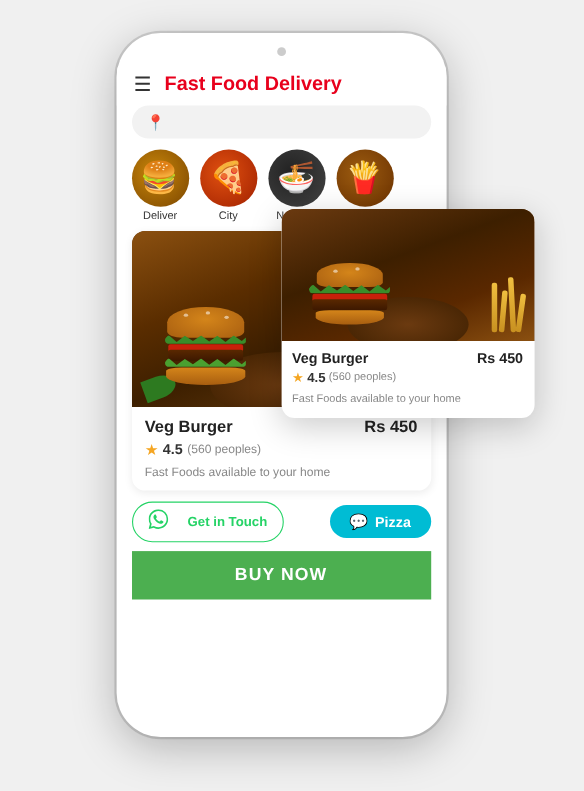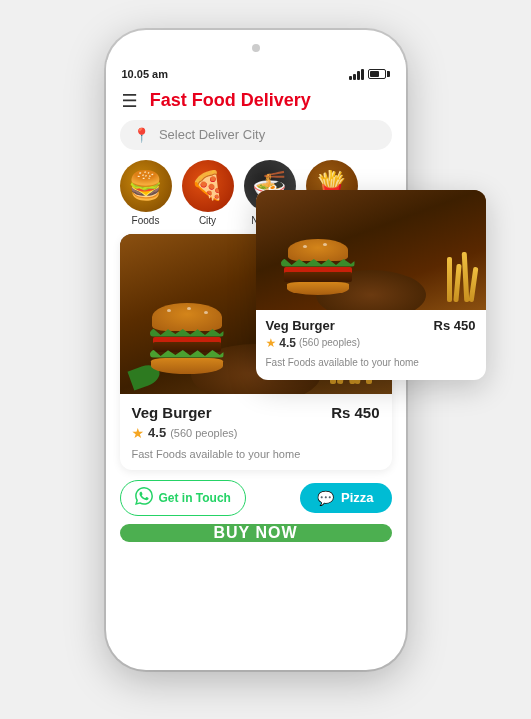--- a/index.html
+++ b/index.html
@@ -173,21 +173,21 @@
     .action-row {
       display: flex;
       margin: 10px 14px 8px;
       gap: 10px;
       align-items: center;
       justify-content: space-between;
     }
     .get-in-touch-btn {
       display: flex;
       align-items: center;
-      gap: 6px;
+      gap: 18px;
       background: transparent;
       border: 1.5px solid #25d366;
       border-radius: 20px;
       padding: 6px 14px;
       cursor: pointer;
       justify-content: space-between;
     }
     .whatsapp-icon { color: #25d366; font-size: 16px; }
     .get-in-touch-label { font-size: 12px; color: #25d366; font-weight: 600; }
 
@@ -203,21 +203,22 @@
     }
     .chat-icon { color: #fff; font-size: 14px; }
     .chat-label { font-size: 13px; color: #fff; font-weight: 600; }
 
     
     .buy-now-btn {
       margin: 4px 14px 16px;
       width: calc(100% - 28px);
       background: #4caf50;
       border: none;
-      border-radius: 18px;
+      border-radius: 0;
+      padding: 13px;
       font-size: 16px;
       font-weight: 700;
       color: #fff;
       letter-spacing: 1px;
       cursor: pointer;
       display: block;
       text-align: center;
     }
 
     
@@ -429,54 +430,36 @@
 
 <div class="phone-container">
 
   <div class="phone-body">
     <div class="phone-inner">
 
       <div class="top-camera">
         <span class="camera-dot"></span>
       </div>
 
-      <div class="status-bar">
-        <span class="status-time">10.05 am</span>
-        <div class="status-icons">
-          <div class="signal-bars">
-            <div class="bar bar1"></div>
-            <div class="bar bar2"></div>
-            <div class="bar bar3"></div>
-            <div class="bar bar4"></div>
-          </div>
-          <div class="battery">
-            <div class="battery-body">
-              <div class="battery-fill"></div>
-            </div>
-            <div class="battery-tip"></div>
-          </div>
-        </div>
-      </div>
 
       <div class="app-header">
         <span class="hamburger-icon">☰</span>
         <span class="app-title">Fast Food Delivery</span>
       </div>
 
       <div class="search-bar">
         <span class="location-icon">📍</span>
-        <span class="search-text">Select Deliver City</span>
       </div>
 
       <div class="category-row">
         <div class="category-item">
           <div class="category-circle cat-burger">
             <span style="font-size:28px;">🍔</span>
           </div>
-          <span class="category-label">Foods</span>
+          <span class="category-label">Deliver</span>
         </div>
         <div class="category-item">
           <div class="category-circle cat-pizza">
             <span style="font-size:28px;">🍕</span>
           </div>
           <span class="category-label">City</span>
         </div>
         <div class="category-item">
           <div class="category-circle cat-noodles">
             <span style="font-size:28px;">🍜</span>

